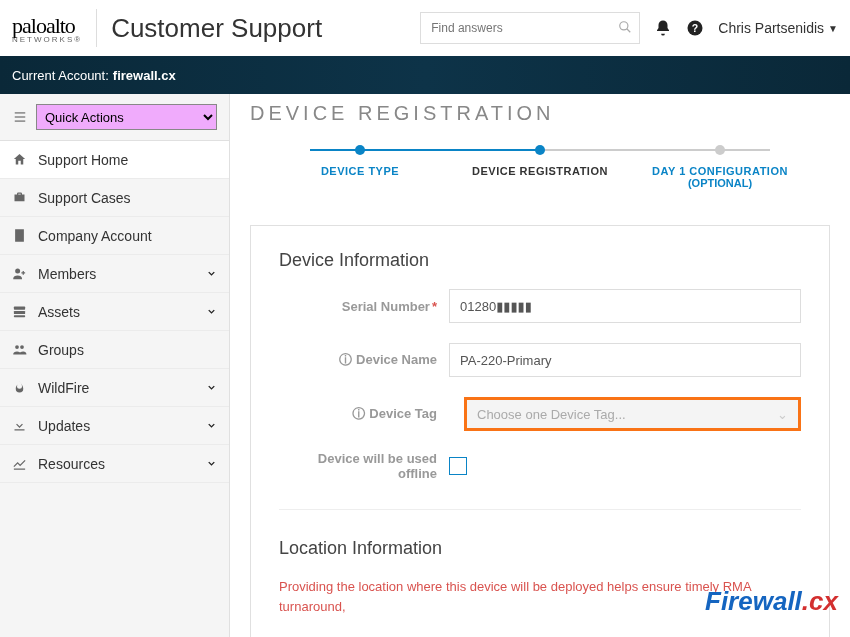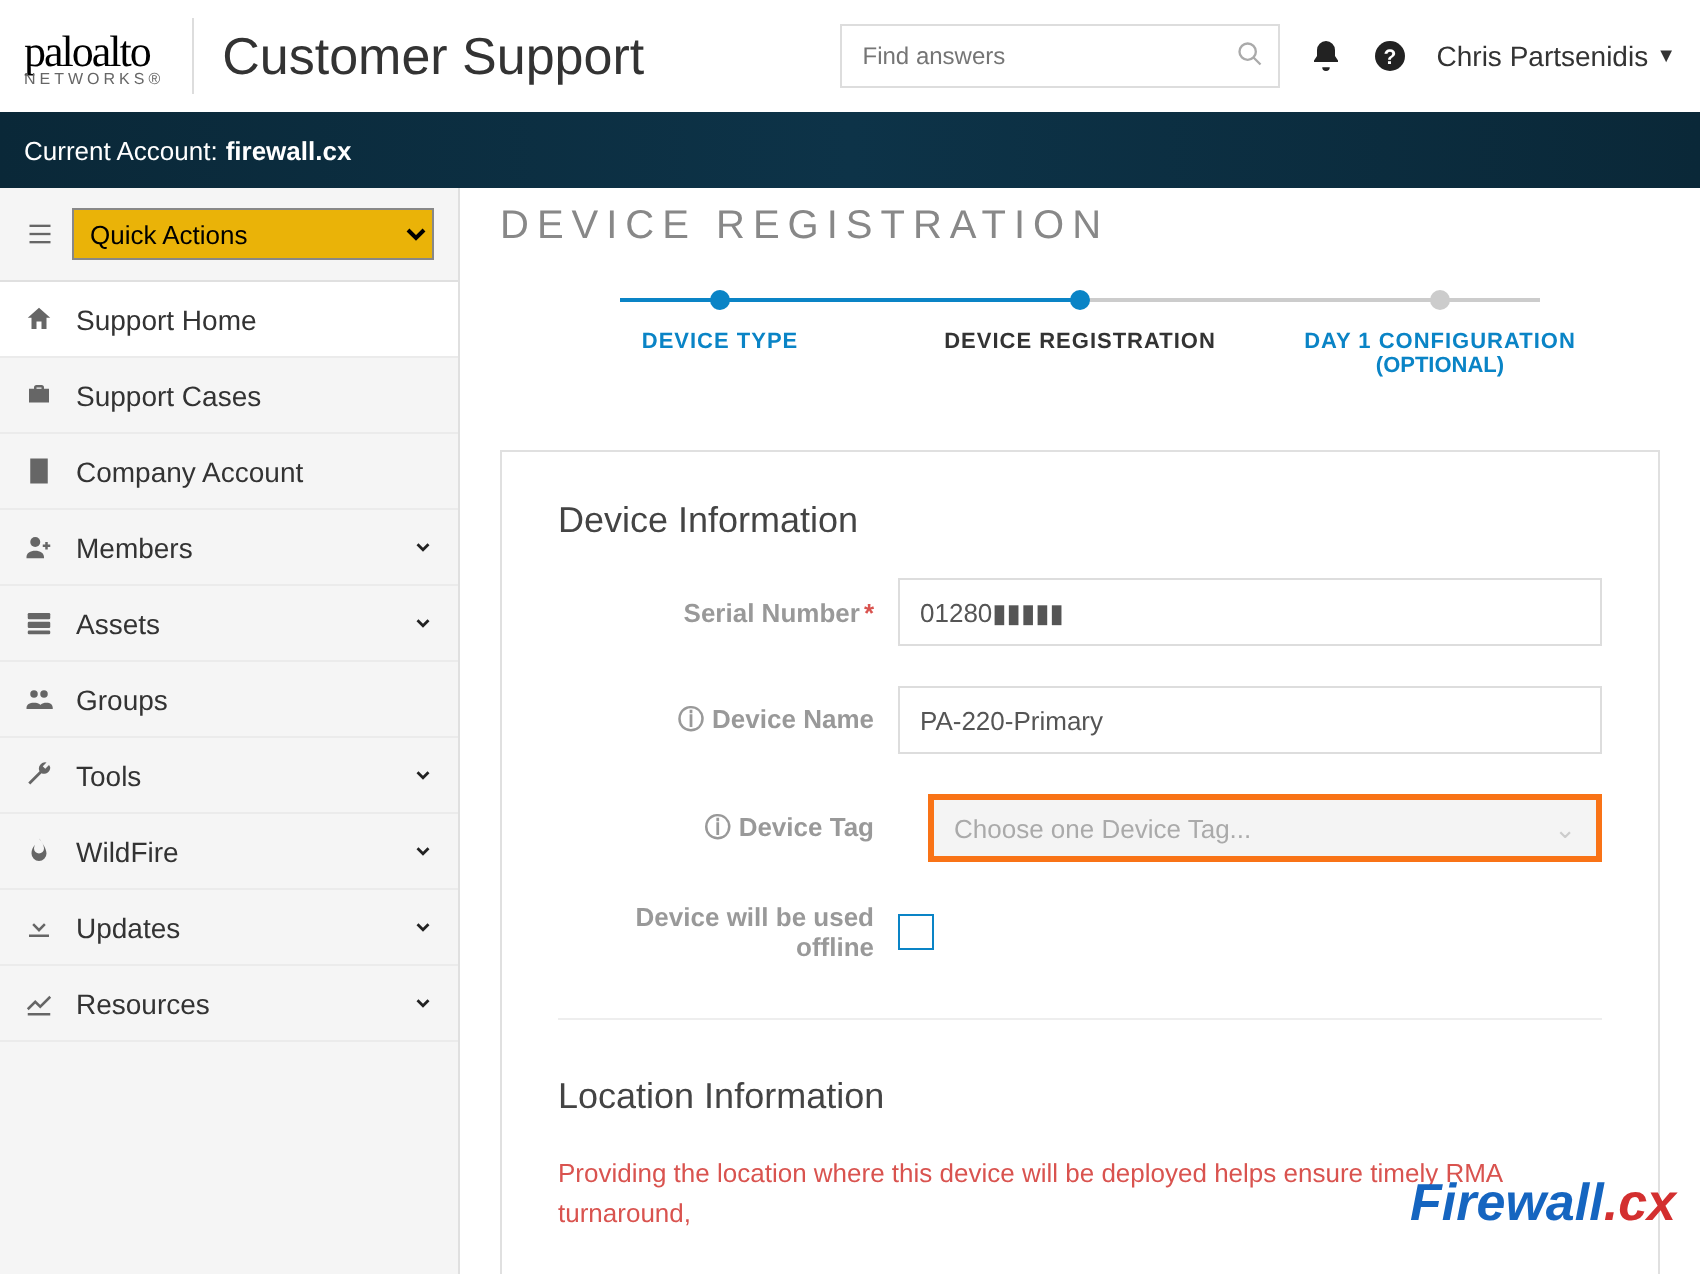--- a/index.html
+++ b/index.html
@@ -18,21 +18,21 @@
 .user-menu .caret{font-size:10px;}
 
 .account-bar{height:38px;background:linear-gradient(to right,#0a2838,#0d3348,#0a2838);color:#fff;display:flex;align-items:center;padding:0 12px;font-size:13px;}
 .account-bar .lbl{font-weight:400;}
 .account-bar .val{font-weight:600;margin-left:4px;}
 
 .body-wrap{display:flex;height:calc(637px - 56px - 38px);}
 .sidebar{width:230px;background:#f5f5f5;border-right:1px solid #e0e0e0;}
 .qa-row{display:flex;align-items:center;gap:8px;padding:10px 12px;border-bottom:1px solid #e0e0e0;}
 .burger{cursor:pointer;color:#666;}
-.qa-select{flex:1;height:26px;border:1px solid #888;background:#eab308;font-size:13px;padding:0 4px;}
+.qa-select{flex:1;height:26px;border:1px solid #888;background:#f0abfc;font-size:13px;padding:0 4px;}
 .nav-item{display:flex;align-items:center;height:38px;padding:0 12px;font-size:14px;color:#333;cursor:pointer;border-bottom:1px solid #ebebeb;}
 .nav-item.active{background:#fff;}
 .nav-item .ic{width:18px;margin-right:8px;color:#666;display:inline-flex;}
 .nav-item .chev{margin-left:auto;color:#222;}
 
 .main{flex:1;background:#fff;overflow:auto;padding:8px 20px 0;}
 .page-title{font-size:20px;letter-spacing:4px;color:#888;font-weight:400;margin-bottom:20px;}
 .stepper{display:flex;align-items:flex-start;position:relative;margin-bottom:36px;padding:0 20px;}
 .step{flex:1;text-align:center;position:relative;}
 .step .dot{width:10px;height:10px;border-radius:50%;background:#ccc;margin:0 auto 10px;position:relative;z-index:2;}
@@ -177,33 +177,20 @@
               <circle cx="8" cy="8" r="3"></circle>
               <circle cx="16" cy="8" r="3"></circle>
               <path d="M2 19c0-2.5 2.5-4 6-4s6 1.5 6 4v1H2v-1zm10 0c0-1 .5-2 1.5-2.7 1-.8 2.5-1.3 4.5-1.3 3 0 5 1.5 5 4v1H12v-1z"></path>
             </svg>
           </span>
           <span>Groups</span>
         </div>
         <div class="nav-item">
           <span class="ic">
             <svg width="15" height="15" viewBox="0 0 24 24" fill="currentColor">
-              <path d="M21 6a5 5 0 01-7 4.6L5 19.6 3.4 18l9-9A5 5 0 0118 2l-3 3 2 2 3-3a5 5 0 011 2z"></path>
-            </svg>
-          </span>
-          <span>Tools</span>
-          <span class="chev">
-            <svg width="11" height="11" viewBox="0 0 24 24" fill="none" stroke="currentColor" stroke-width="3">
-              <polyline points="6 9 12 15 18 9"></polyline>
-            </svg>
-          </span>
-        </div>
-        <div class="nav-item">
-          <span class="ic">
-            <svg width="15" height="15" viewBox="0 0 24 24" fill="currentColor">
               <path d="M12 2s4 4 4 8a4 4 0 01-8 0c0-1 .3-2 .8-3C7 9 6 11 6 14a6 6 0 0012 0c0-5-6-12-6-12z"></path>
             </svg>
           </span>
           <span>WildFire</span>
           <span class="chev">
             <svg width="11" height="11" viewBox="0 0 24 24" fill="none" stroke="currentColor" stroke-width="3">
               <polyline points="6 9 12 15 18 9"></polyline>
             </svg>
           </span>
         </div>

